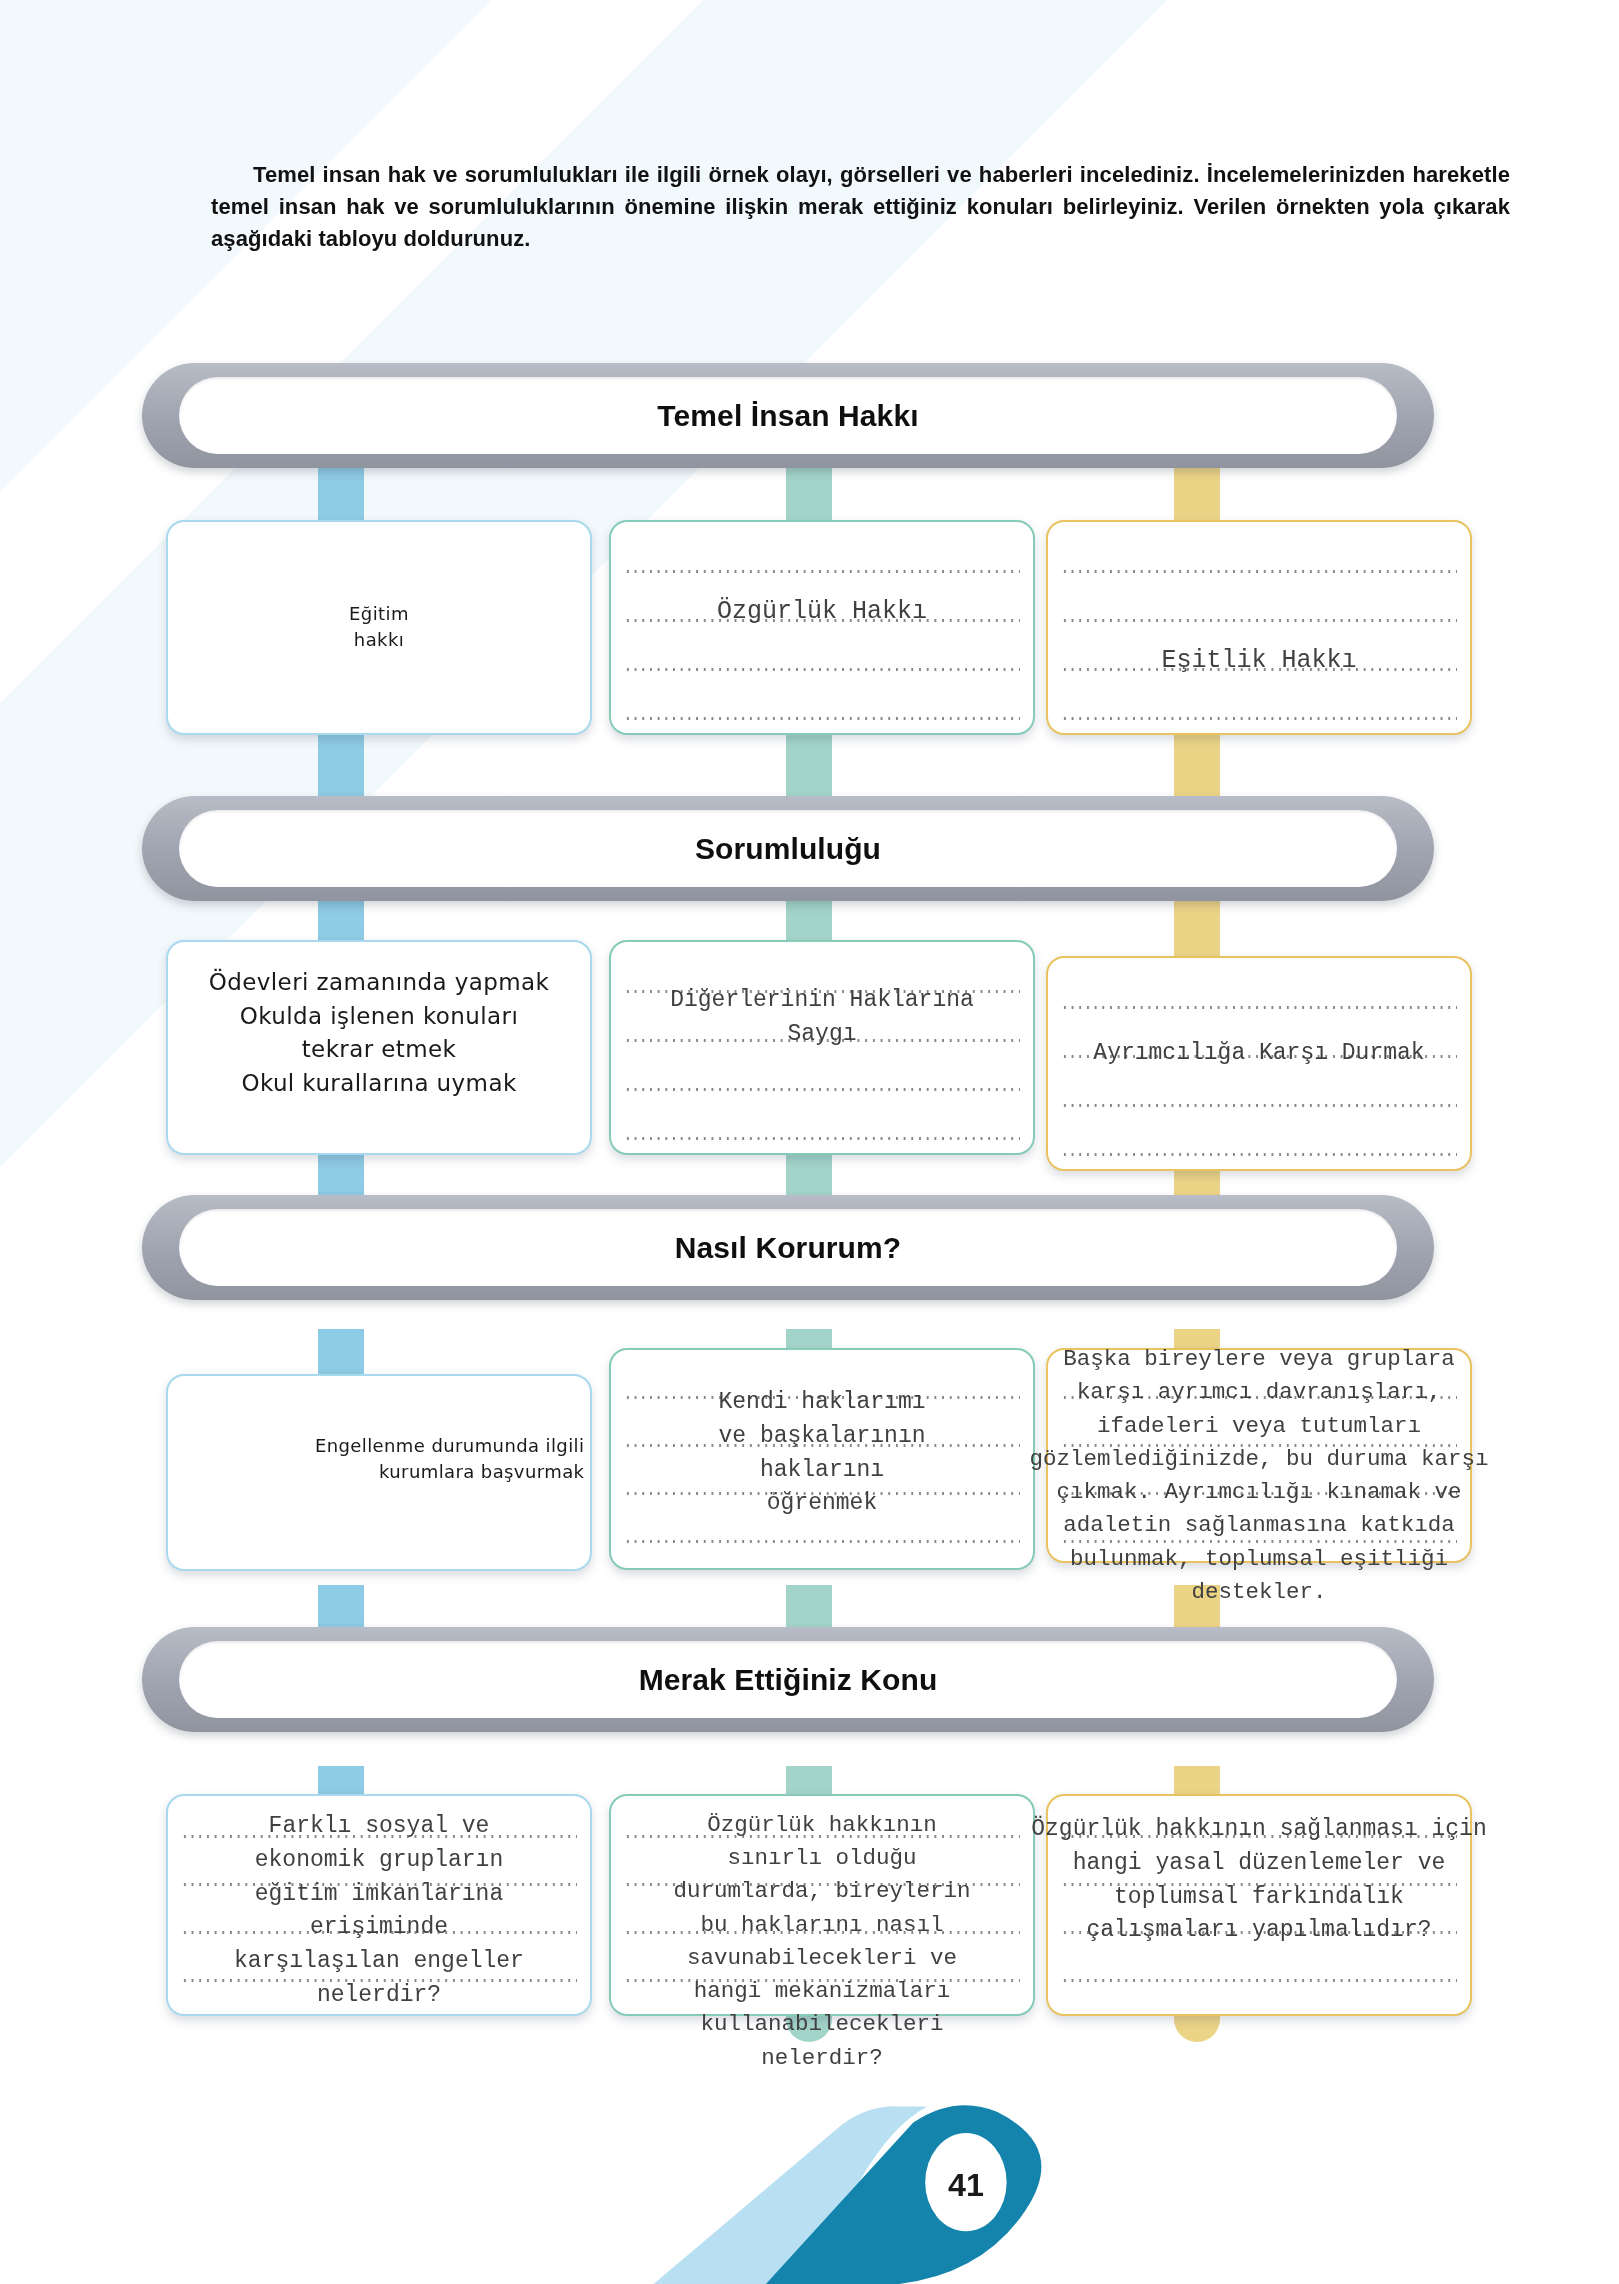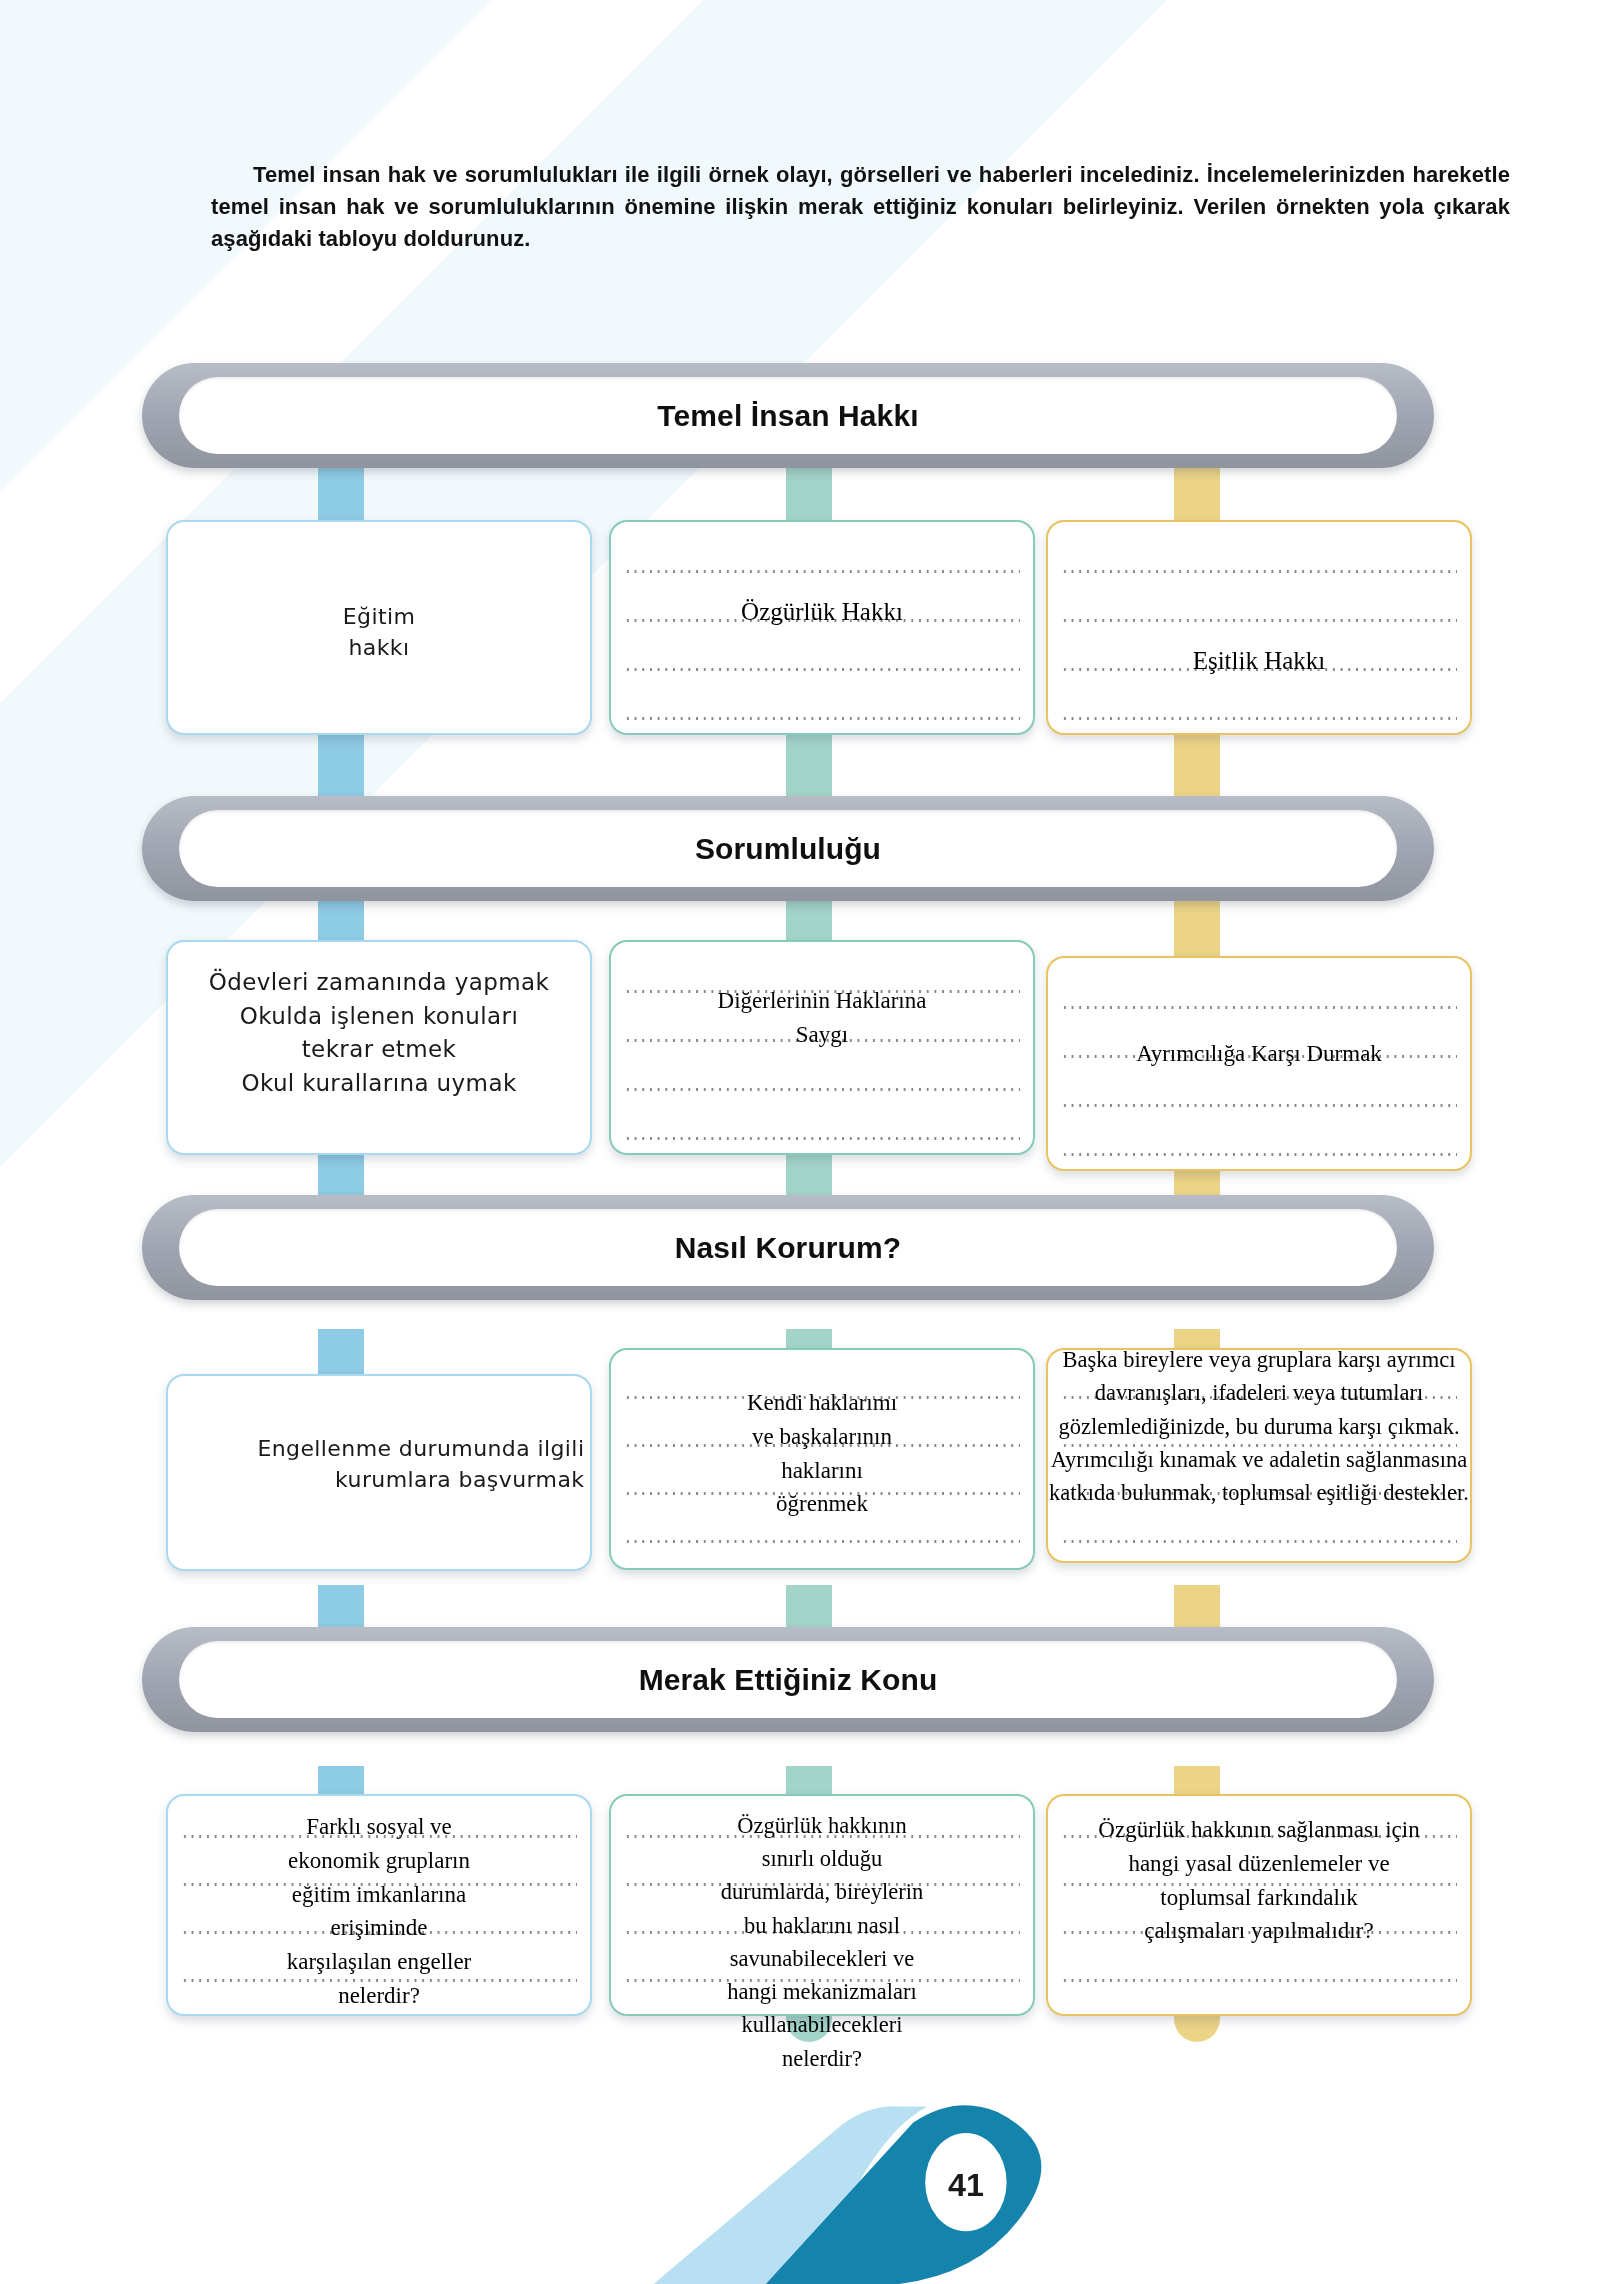--- a/index.html
+++ b/index.html
@@ -94,27 +94,27 @@
     background-size:7.7px 2.8px;background-repeat:repeat-x;
   }
 
   
   .ctext{
     position:absolute;left:5.6px;right:5.6px;z-index:3;
     text-align:center;
   }
   .hand{
     font-family:"DejaVu Sans", sans-serif;
-    color:#1a1a1a;font-size:22px;line-height:1.42;font-weight:400;
+    color:#1a1a1a;font-size:18px;line-height:1.42;font-weight:400;
     letter-spacing:0.4px;
   }
   .hand.big{font-size:23px;line-height:1.46;}
   .red{
-    color:#000000;font-size:25px;line-height:1.42;font-weight:400;
-    font-family:Liberation Serif, serif;
+    color:#404040;font-size:25px;line-height:1.42;font-weight:400;
+    font-family:Liberation Mono, monospace;
   }
   .red.sm{font-size:23px;line-height:1.47;}
   .red.xs{font-size:22.5px;line-height:1.48;}
   .overflow{overflow:visible;white-space:normal;}
 
   
   .swoosh-wrap{position:absolute;left:534px;top:2098px;width:555px;height:186px;z-index:40;}
 
   
   .nowrap{white-space:nowrap;}

